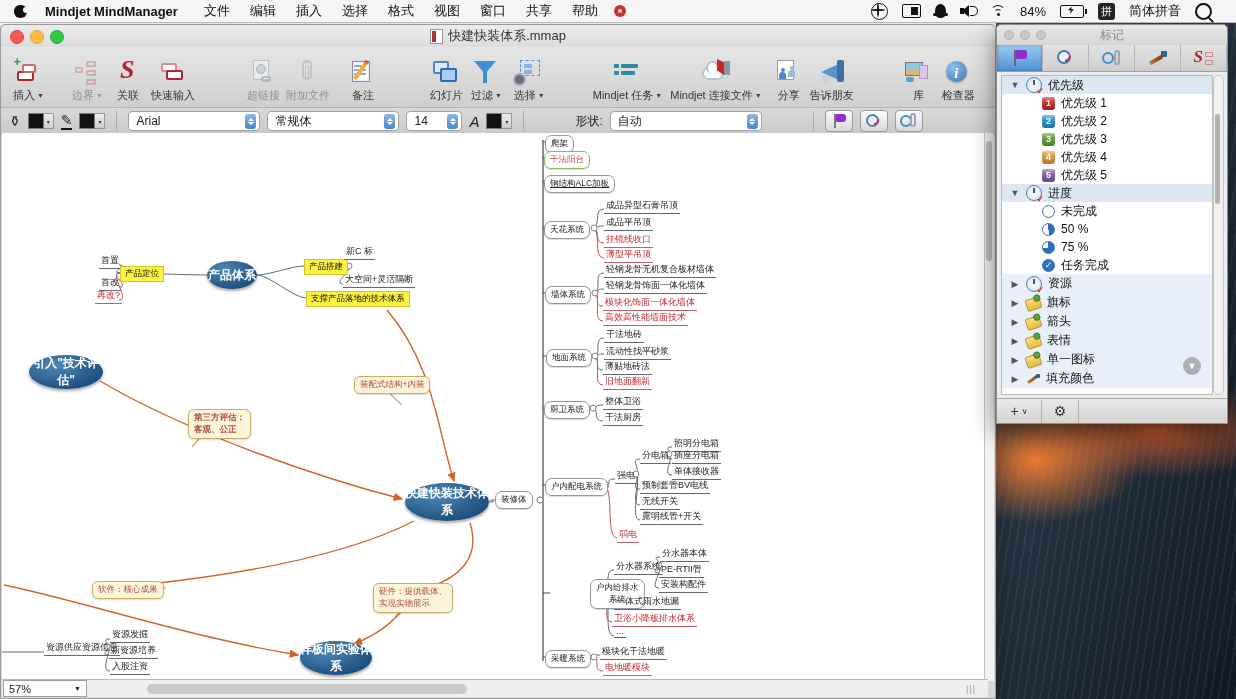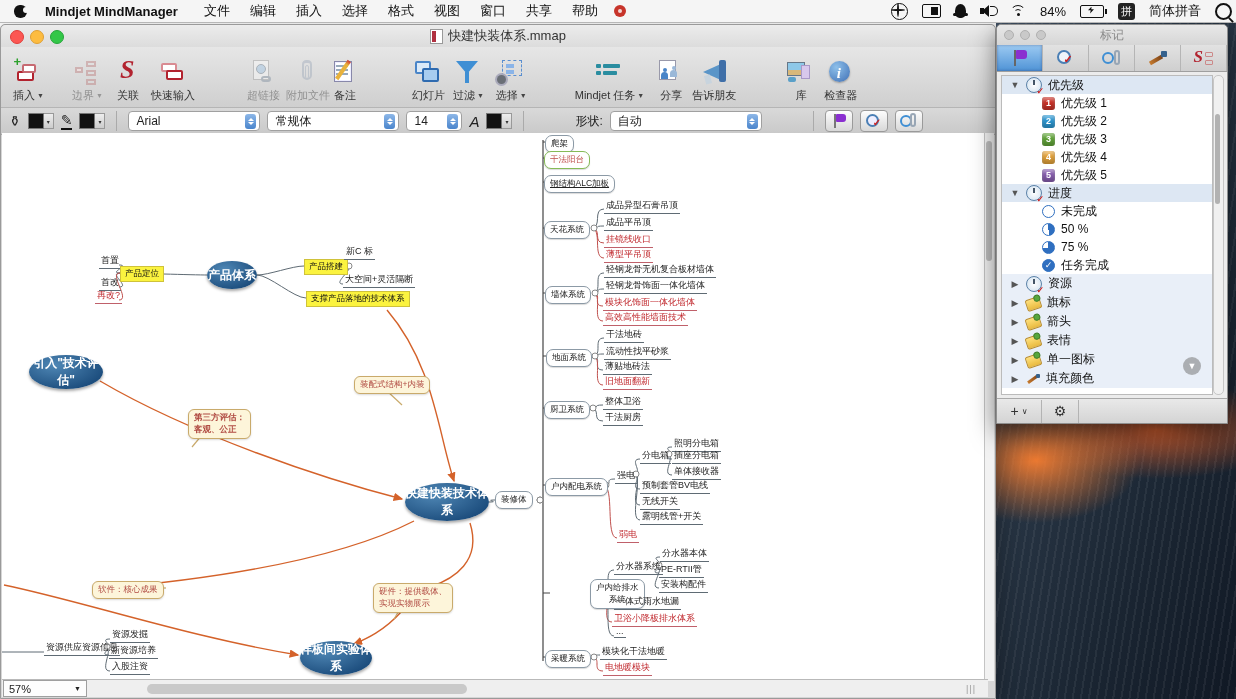--- a/index.html
+++ b/index.html
@@ -12,21 +12,21 @@
       repeating-linear-gradient(99deg, rgba(255,255,255,.06) 0 2px, rgba(0,0,0,0) 2px 8px),
       linear-gradient(115deg,#45566a 0%,#2c3a4a 35%,#1b2633 70%,#101824 100%);}
   
   #menubar{position:absolute;left:0;top:0;width:1236px;height:22px;background:#f5f5f5;border-bottom:1px solid #b7b7b7;display:flex;align-items:center;font-size:13px;color:#111;z-index:50;}
   #menubar .apple{width:13px;height:13px;background:#111;border-radius:45% 45% 48% 48%;margin:0 18px 0 14px;position:relative;}
   #menubar .apple:before{content:'';position:absolute;right:-2px;top:2px;width:6px;height:6px;border-radius:50%;background:#f5f5f5;}
   #menubar .appname{font-weight:bold;margin-right:16px;}
   #menubar .mitem{padding:0 10px;}
   #menubar .mextra{width:12px;height:12px;border-radius:50%;background:#c7342a;margin-left:6px;position:relative;}
   #menubar .mextra:before{content:'';position:absolute;left:4px;top:4px;width:4px;height:4px;border-radius:50%;background:#fff;opacity:.8;}
-  #mstatus{margin-left:auto;display:flex;align-items:center;gap:14px;padding-right:4px;font-size:13px;}
+  #mstatus{margin-left:auto;display:flex;align-items:center;gap:14px;padding-right:24px;font-size:13px;}
   .sic{display:inline-block;position:relative;}
   .sic i{position:absolute;box-sizing:border-box;}
   .ime-badge{background:#222;color:#fff;font-size:11px;padding:1px 3px;border-radius:3px;}
   
   #win{position:absolute;left:0;top:24px;width:996px;height:675px;background:#d6d6d6;border:1px solid #9a9a9a;border-radius:5px 5px 0 0;box-sizing:border-box;box-shadow:0 10px 30px rgba(0,0,0,.4);}
   #titlebar{position:relative;height:22px;background:linear-gradient(#ececec,#dcdcdc);border-radius:5px 5px 0 0;}
   .tl{position:absolute;top:5px;width:12px;height:12px;border-radius:50%;}
   #title{position:absolute;left:0;right:0;top:0;height:22px;display:flex;align-items:center;justify-content:center;gap:5px;font-size:13px;color:#333;}
   .docicon{width:11px;height:13px;background:#fff;border:1px solid #999;position:relative;}
   .docicon:before{content:'';position:absolute;left:1px;top:1px;width:4px;height:11px;background:#b03040;}
@@ -213,21 +213,21 @@
         </div>
         <div class="tbtn dis" style="margin-left: 6px;">
           <span class="ic">
             <i style="left:9px;top:1px;width:10px;height:20px;border:2.5px solid #9aa7b8;border-radius:5px 5px 6px 6px;border-top-width:3px"></i>
             <i style="left:12px;top:6px;width:4px;height:14px;border:1.5px solid #9aa7b8;border-radius:2px"></i>
           </span>
           <span class="lbl">
             <span>附加文件</span>
           </span>
         </div>
-        <div class="tbtn" style="margin-left: 0;">
+        <div class="tbtn" style="margin-left: 18px;">
           <span class="ic">
             <i style="left:4px;top:2px;width:18px;height:21px;background:#fff;border:1px solid #88a;box-shadow:inset 0 0 0 1px #eef"></i>
             <i style="left:6px;top:6px;width:12px;height:1.5px;background:#9ab"></i>
             <i style="left:6px;top:10px;width:12px;height:1.5px;background:#9ab"></i>
             <i style="left:6px;top:14px;width:12px;height:1.5px;background:#9ab"></i>
             <i style="left:11px;top:0px;width:4px;height:22px;background:linear-gradient(#c33,#e8b23c 20%,#e8b23c);transform:rotate(35deg)"></i>
           </span>
           <span class="lbl">
             <span>备注</span>
           </span>
@@ -265,20 +265,32 @@
         </div>
         <div class="tbtn" style="margin-left: 48px;">
           <span class="ic">
             <i style="left:2px;top:5px;width:5px;height:4px;background:#2a8da0;border-radius:1px"></i>
             <i style="left:9px;top:5px;width:17px;height:4px;background:#2a8da0;border-radius:1px"></i>
             <i style="left:2px;top:12px;width:5px;height:4px;background:#2a8da0;border-radius:1px"></i>
             <i style="left:9px;top:12px;width:14px;height:4px;background:#2a8da0;border-radius:1px"></i>
           </span>
           <span class="lbl">
             <span>Mindjet 任务</span>
+            <span class="arr">▼</span>
+          </span>
+        </div>
+        <div class="tbtn" style="margin-left: 8px;">
+          <span class="ic">
+            <i style="left:1px;top:8px;width:22px;height:13px;background:#fff;border:2px solid #b8c4cf;border-radius:8px"></i>
+            <i style="left:5px;top:2px;width:13px;height:13px;background:#fff;border:2px solid #b8c4cf;border-radius:50%;border-bottom:none"></i>
+            <i style="left:16px;top:0px;width:7px;height:16px;background:#c22;clip-path:polygon(0 0,100% 20%,100% 100%,0 70%)"></i>
+            <i style="left:23px;top:2px;width:6px;height:14px;background:#8a97a5"></i>
+          </span>
+          <span class="lbl">
+            <span>Mindjet 连接文件</span>
             <span class="arr">▼</span>
           </span>
         </div>
         <div class="tbtn" style="margin-left: 12px;">
           <span class="ic">
             <i style="left:3px;top:1px;width:17px;height:20px;background:#fff;border:1px solid #99a"></i>
             <i style="left:5px;top:13px;width:7px;height:7px;border-radius:50% 50% 0 0;background:#4a85c8"></i>
             <i style="left:7px;top:9px;width:4px;height:4px;border-radius:50%;background:#4a85c8"></i>
             <i style="left:14px;top:11px;width:7px;height:7px;border-radius:50% 50% 0 0;background:#9ab8d8"></i>
             <i style="left:16px;top:7px;width:4px;height:4px;border-radius:50%;background:#9ab8d8"></i>

